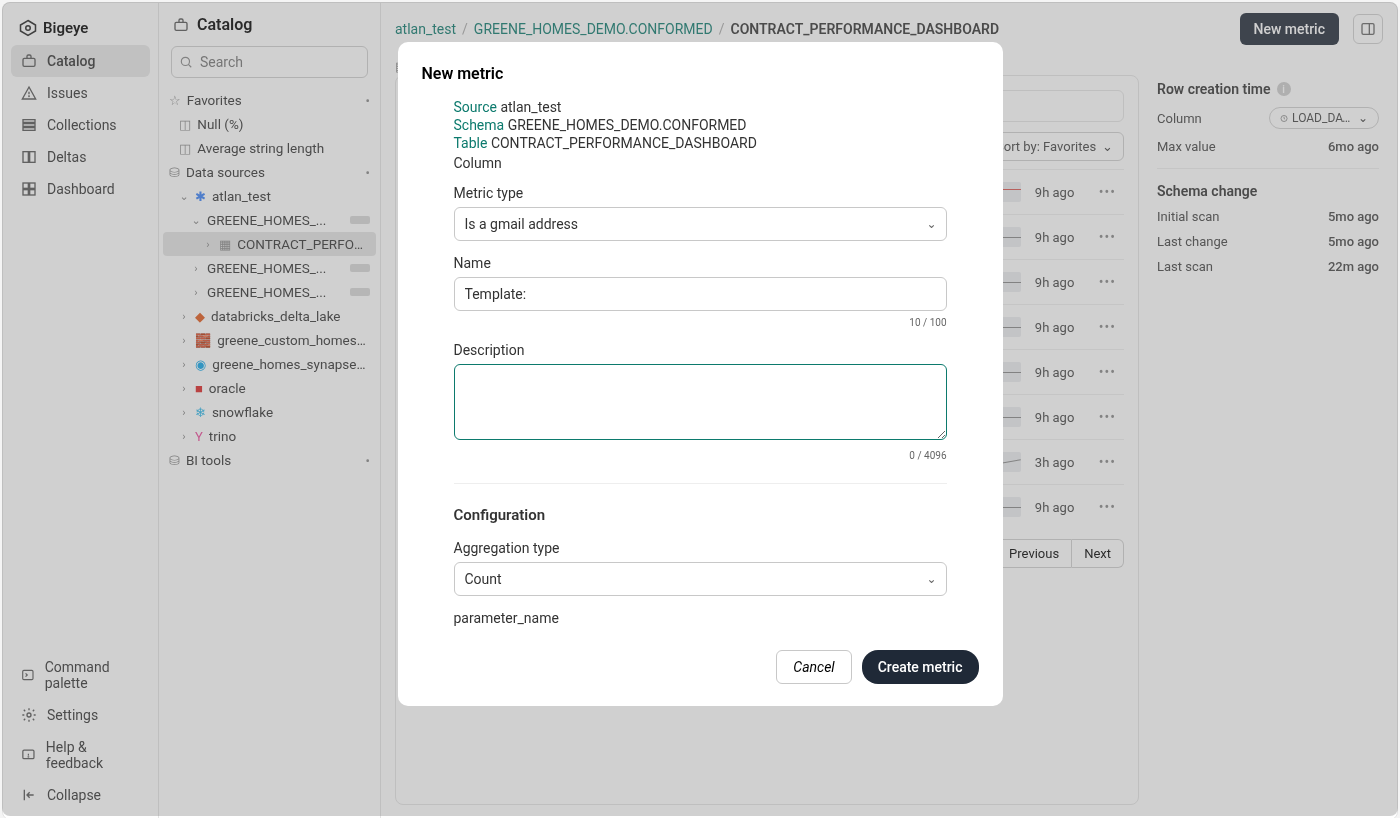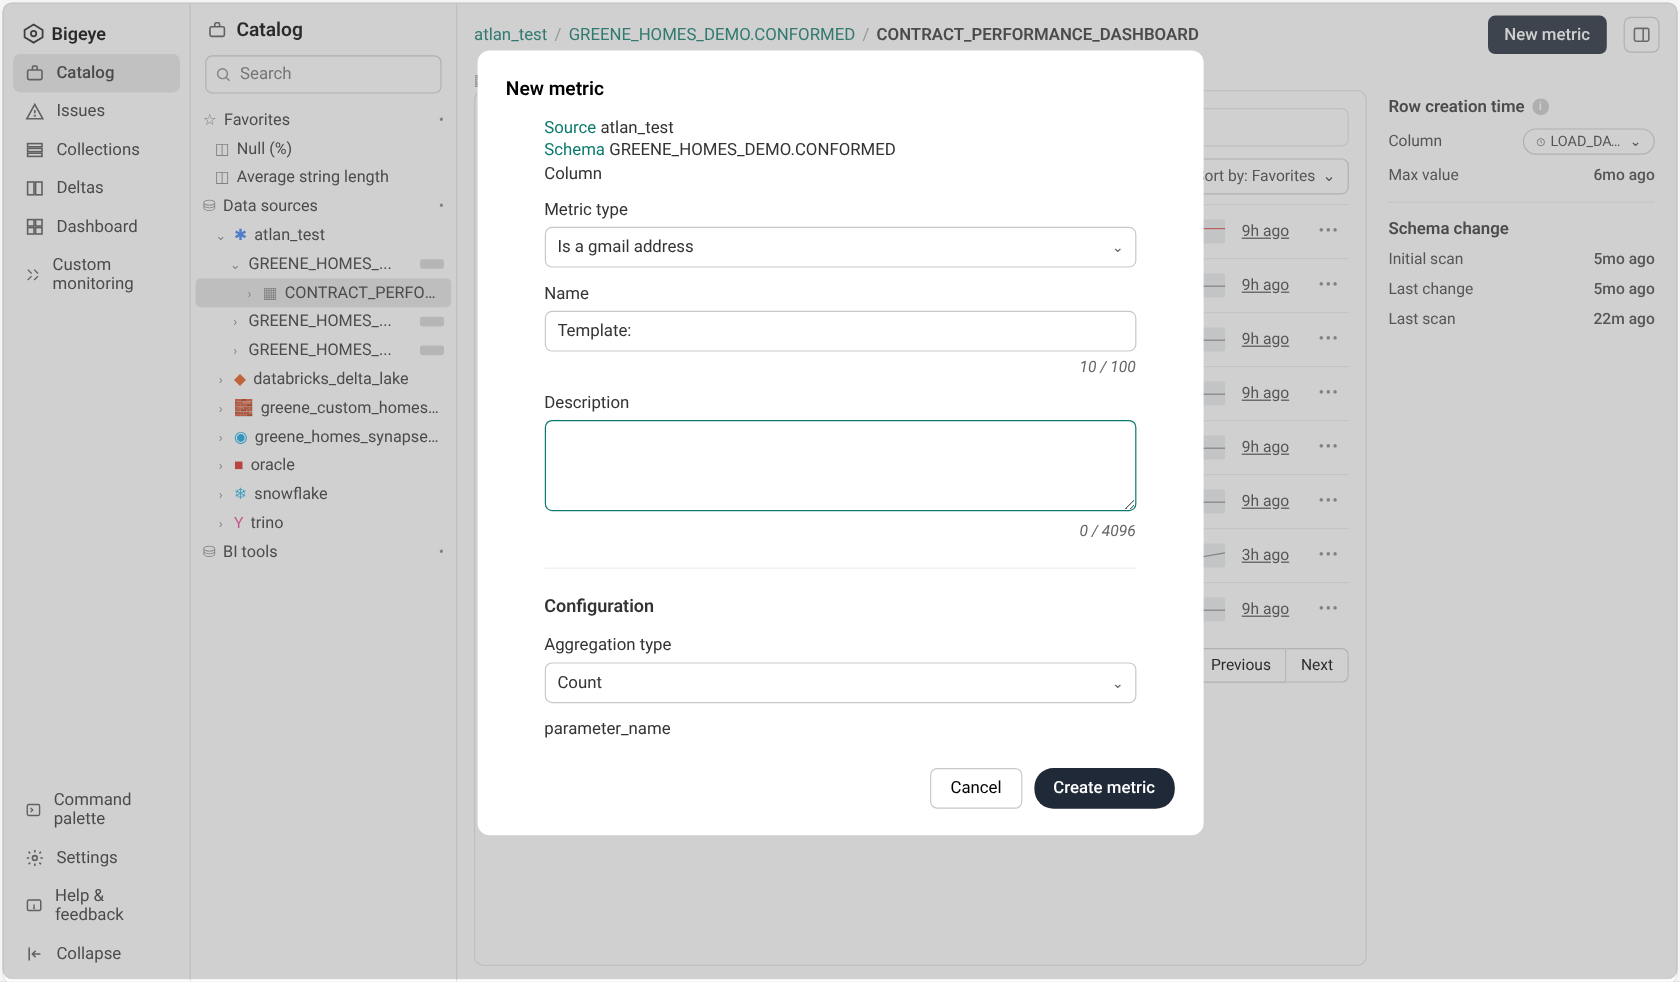--- a/index.html
+++ b/index.html
@@ -35,21 +35,21 @@
 .panel-icon-btn { margin-left: 8px; width: 30px; height: 30px; border: 1px solid #d0d0d0; border-radius: 6px; display: flex; align-items: center; justify-content: center; color: #666; }
 .content-body { flex: 1; display: flex; padding: 0 14px 14px; gap: 14px; overflow: hidden; }
 .center-col { flex: 1; border: 1px solid #e5e5e5; border-radius: 8px; padding: 14px; display: flex; flex-direction: column; }
 .sort-row { display: flex; justify-content: flex-end; margin-bottom: 8px; }
 .sort-pill { border: 1px solid #d0d0d0; border-radius: 6px; padding: 6px 10px; font-size: 13px; display: flex; align-items: center; gap: 6px; color: #444; }
 .metric-row { display: flex; align-items: center; justify-content: flex-end; padding: 12px 8px; border-top: 1px solid #eee; gap: 14px; }
 .mini-chart { width: 32px; height: 20px; background: #ebedf0; border-radius: 2px; position: relative; overflow: hidden; }
 .mini-line { position: absolute; left: 0; right: 0; top: 50%; border-top: 1px solid #888; }
 .mini-red { border-top: 1px solid #d9534f; top: 35%; }
 .mini-up { transform: rotate(-10deg); }
-.time-ago { font-size: 13px; color: #444; width: 50px; text-decoration: underline; }
+.time-ago { font-size: 13px; color: #444; width: 50px; }
 .dots { color: #888; font-size: 14px; letter-spacing: 1px; cursor: pointer; }
 .pager-row { display: flex; justify-content: flex-end; gap: 0; margin-top: 10px; }
 .pager-btn { border: 1px solid #d0d0d0; padding: 6px 12px; font-size: 13px; background: #fff; cursor: pointer; text-align: center; }
 .pager-btn:first-child { border-radius: 6px 0 0 6px; }
 .pager-btn:last-child { border-radius: 0 6px 6px 0; border-left: none; }
 .right-col { width: 230px; padding: 6px 4px; }
 .right-section-title { font-size: 14px; font-weight: 600; margin-bottom: 10px; display: flex; align-items: center; gap: 6px; color: #333; }
 .right-kv { display: flex; justify-content: space-between; align-items: center; font-size: 13px; color: #444; margin-bottom: 10px; }
 .right-pill { border: 1px solid #d0d0d0; border-radius: 14px; padding: 3px 10px; font-size: 12px; display: flex; align-items: center; gap: 4px; max-width: 110px; overflow: hidden; }
 .right-hr { border: none; border-top: 1px solid #eee; margin: 14px 0; }
@@ -62,24 +62,24 @@
 .section-title { font-size: 15px; font-weight: 600; color: #333; margin-bottom: 16px; }
 .kv-line { font-size: 14px; margin-bottom: 2px; }
 .kv-key { color: #0c7a6d; }
 .kv-val { color: #333; }
 .form-label { font-size: 14px; color: #333; margin-bottom: 6px; margin-top: 14px; display: block; }
 .form-input-wrap { position: relative; }
 .form-input, .form-select, .form-textarea { width: 100%; border: 1px solid #c8c8c8; border-radius: 6px; padding: 8px 30px 8px 10px; font-size: 14px; color: #333; background: #fff; }
 .form-textarea { min-height: 76px; resize: vertical; border: 1.5px solid #0c7a6d; padding-right: 10px; }
 .clear-x { position: absolute; right: 10px; top: 50%; transform: translateY(-50%); color: #888; cursor: pointer; font-size: 14px; }
 .select-chev { position: absolute; right: 10px; top: 50%; transform: translateY(-50%); color: #666; font-size: 12px; pointer-events: none; }
-.char-count { text-align: right; font-size: 13px; color: #666; margin-top: 6px; font-style: italic; }
+.char-count { text-align: right; font-size: 10px; color: #666; margin-top: 6px; }
 .modal-hr { border: none; border-top: 1px solid #eee; margin: 22px 0; }
 .modal-footer { display: flex; justify-content: flex-end; gap: 10px; padding: 18px 24px 0; }
-.btn-secondary { background: #fff; border: 1px solid #c8c8c8; border-radius: 6px; padding: 8px 16px; font-size: 14px; cursor: pointer; }
+.btn-secondary { background: #fff; border: 1px solid #c8c8c8; border-radius: 6px; padding: 8px 16px; font-size: 14px; cursor: pointer; font-style: italic; }
 .btn-primary { background: #1f2937; color: #fff; border: none; border-radius: 16px; padding: 8px 16px; font-size: 14px; font-weight: 500; cursor: pointer; }
 svg { display: block; }
 .tab-underline { display:inline-block; border-bottom: 2px solid #0c7a6d; width: 20px; margin: 4px 0 10px 6px; }
 </style>
 </head>
 <body>
 
 <div class="app">
 
   <div class="sidebar-nav">
@@ -121,26 +121,20 @@
       <span>Deltas</span>
     </div>
     <div class="nav-item">
       <svg width="16" height="16" viewBox="0 0 24 24" fill="none" stroke="#555" stroke-width="2">
           <rect x="3" y="3" width="8" height="8"></rect>
           <rect x="13" y="3" width="8" height="8"></rect>
           <rect x="3" y="13" width="8" height="8"></rect>
           <rect x="13" y="13" width="8" height="8"></rect>
         </svg>
       <span>Dashboard</span>
-    </div>
-    <div class="nav-item">
-      <svg width="16" height="16" viewBox="0 0 24 24" fill="none" stroke="#555" stroke-width="2">
-          <path d="M4 20l6-6M14 4l6 6M4 4l6 6M14 20l6-6"></path>
-        </svg>
-      <span>Custom monitoring</span>
     </div>
     <div class="nav-spacer"></div>
     <div class="nav-item">
       <svg width="16" height="16" viewBox="0 0 24 24" fill="none" stroke="#555" stroke-width="2">
           <rect x="3" y="4" width="18" height="16" rx="2"></rect>
           <path d="M8 9l3 3-3 3"></path>
         </svg>
       <span>Command palette</span>
     </div>
     <div class="nav-item">
@@ -402,20 +396,21 @@
     </div>
   </div>
 </div>
 
 <div class="overlay">
   <div class="modal">
     <div class="modal-title">New metric</div>
     <div class="modal-body">
       <div class="kv-line"><span class="kv-key">Source</span> <span class="kv-val">atlan_test</span></div>
       <div class="kv-line"><span class="kv-key">Schema</span> <span class="kv-val">GREENE_HOMES_DEMO.CONFORMED</span></div>
+      <div class="kv-line"><span class="kv-key">Table</span> <span class="kv-val">CONTRACT_PERFORMANCE_DASHBOARD</span></div>
 
       <label class="form-label" style="margin-top:4px">Column</label>
 
       <label class="form-label">Metric type</label>
       <div class="form-input-wrap">
         <div class="form-select">Is a gmail address</div>
         <span class="select-chev">⌄</span>
       </div>
 
       <label class="form-label">Name</label>

